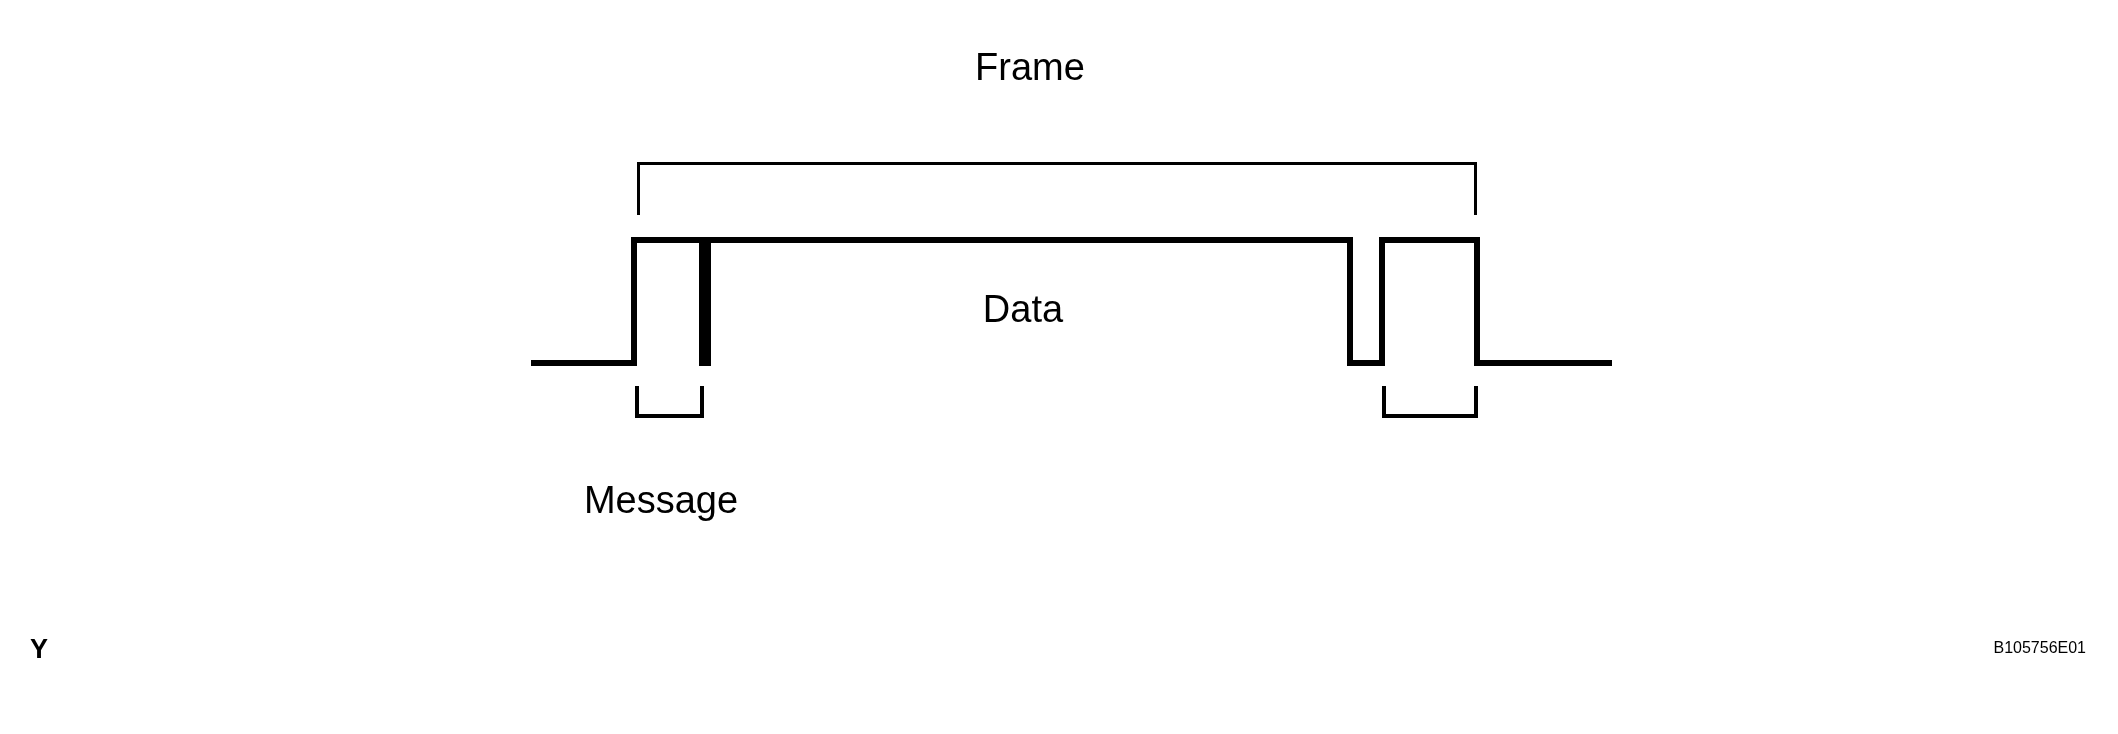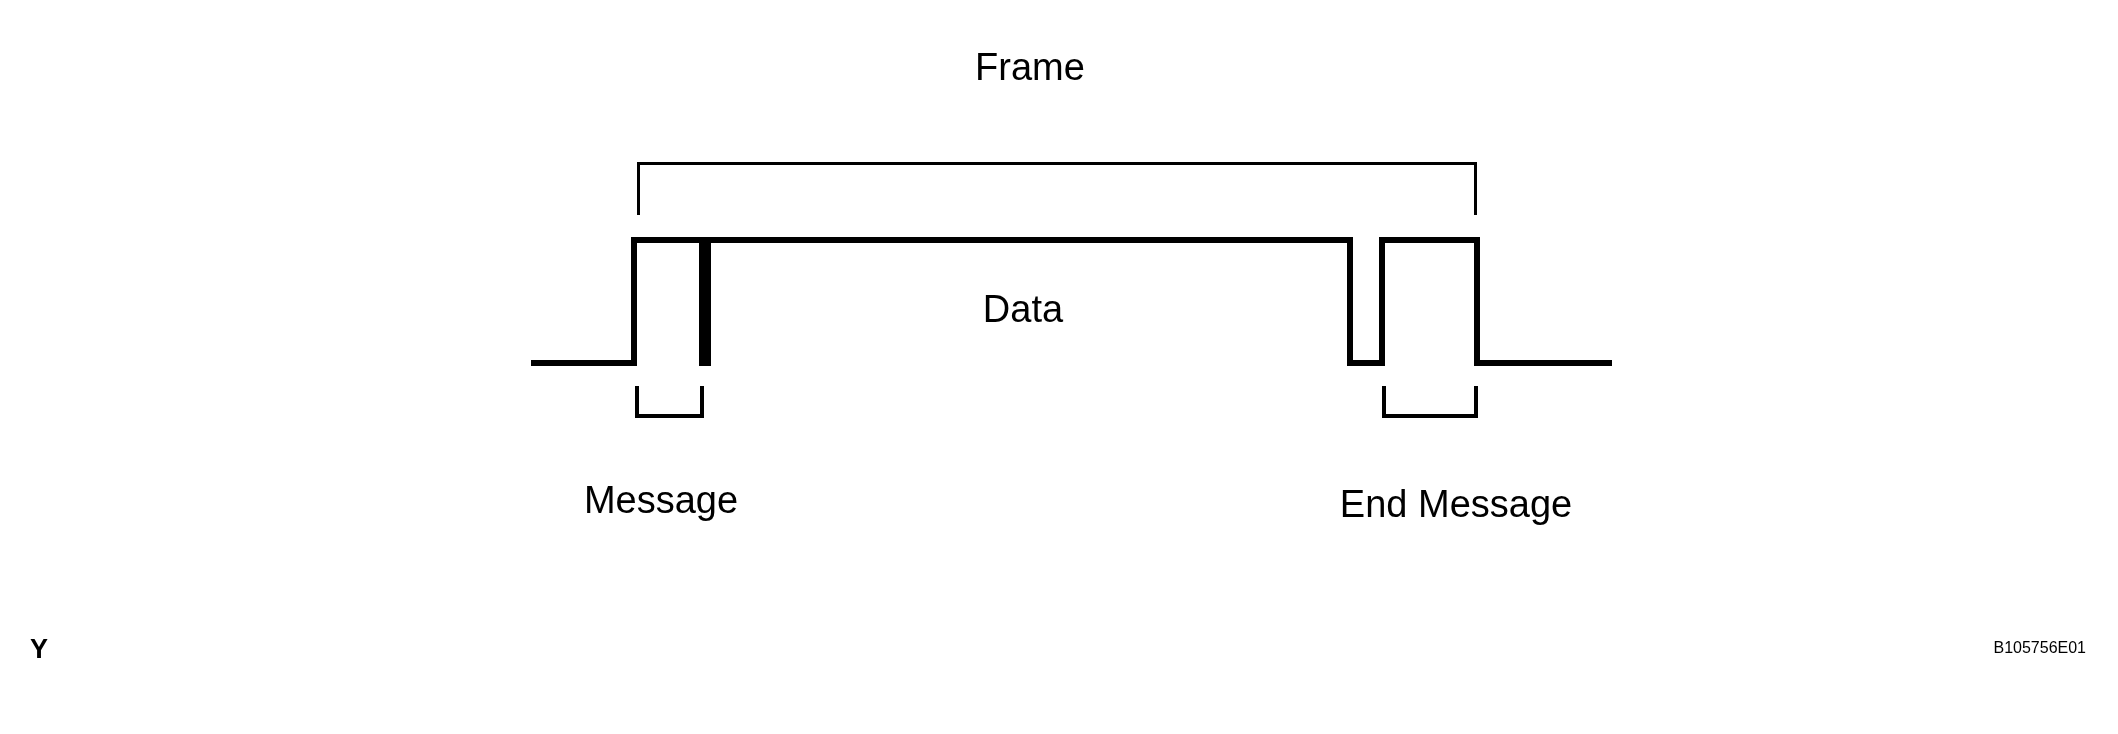--- a/index.html
+++ b/index.html
@@ -115,19 +115,18 @@
     </g>
 
   </svg>
 
   <div class="diagram-label label-frame">Frame</div>
 
   <div class="diagram-label label-data">Data</div>
 
   <div class="diagram-label label-header">Message</div>
 
-  <div class="diagram-label label-end-message">End Message</div>
 
   <div class="diagram-label label-revision-marker">Y</div>
 
   <div class="diagram-label label-figure-code">B105756E01</div>
 
 </div>
 
 </body></html>

